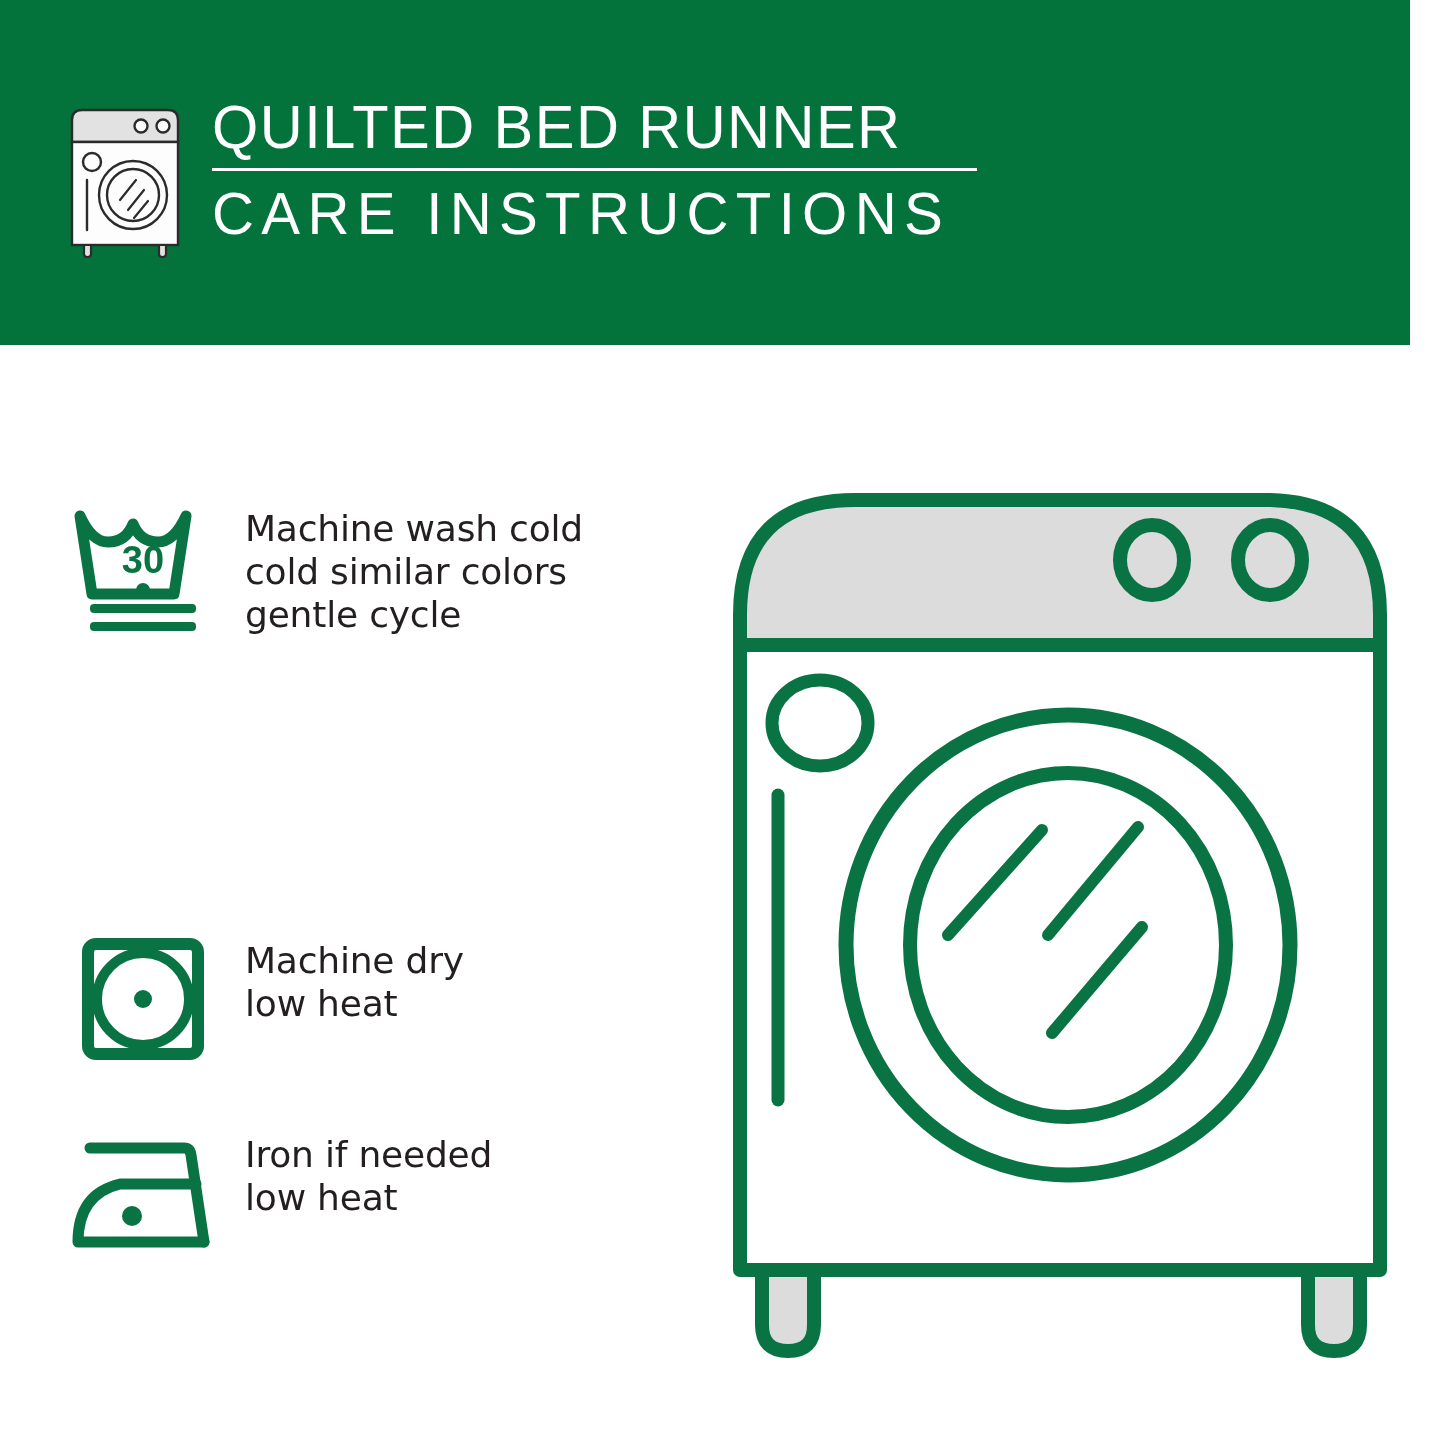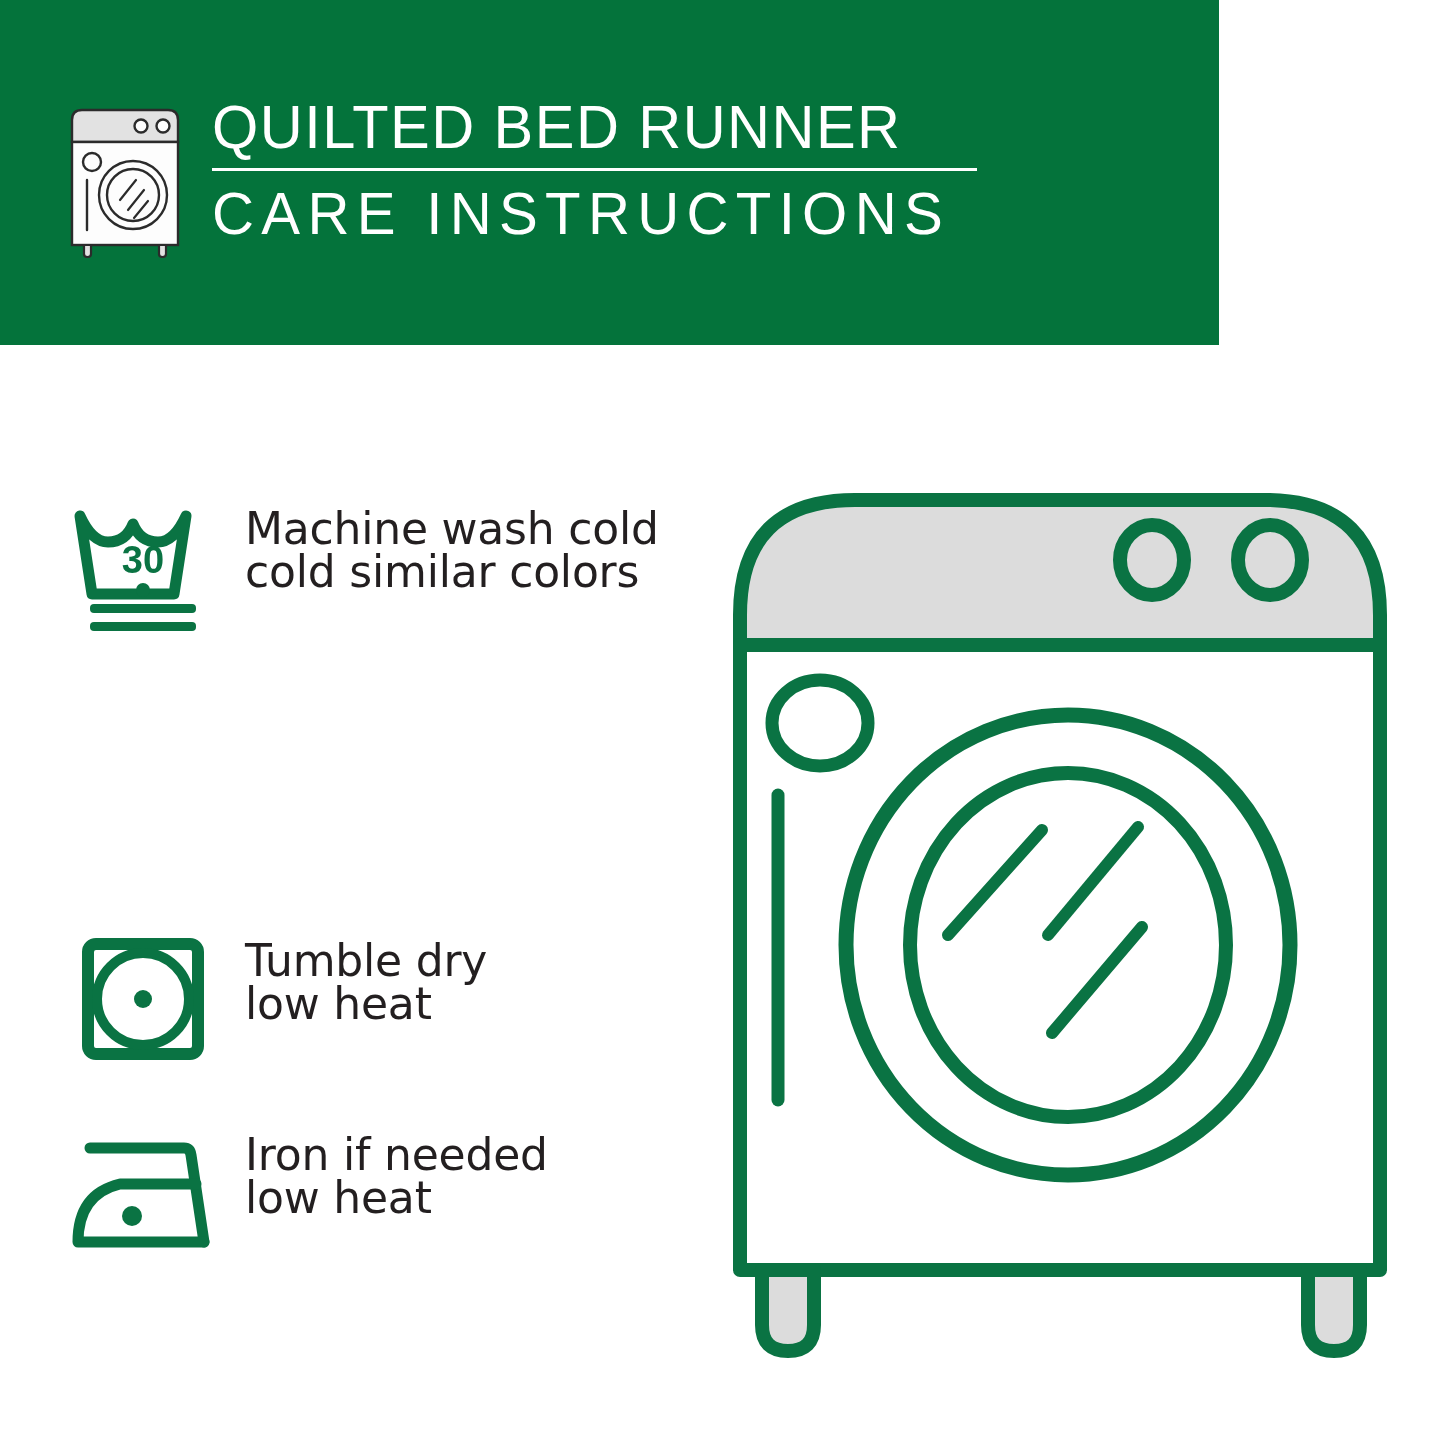--- a/index.html
+++ b/index.html
@@ -14,21 +14,21 @@
     background: #ffffff;
     overflow: hidden;
     font-family: "Liberation Sans", sans-serif;
   }
 
   
   .header-band {
     position: absolute;
     left: 0;
     top: 0;
-    width: 1219px;
+    width: 1410px;
     height: 345px;
     background: #04733B;
   }
   .header-inner {
     position: absolute;
     left: 60px;
     top: 92px;
     width: 960px;
     height: 180px;
   }
@@ -102,21 +102,21 @@
     height: 150px;
     flex: 0 0 165px;
     display: flex;
     align-items: center;
     justify-content: center;
   }
   .care-label {
     margin-left: 20px;
     padding-top: 14px;
     font-family: "DejaVu Sans", "Liberation Sans", sans-serif;
-    font-size: 44px;
+    font-size: 36px;
     line-height: 43px;
     color: #231f20;
     letter-spacing: -0.2px;
     font-weight: 400;
   }
   .care-label .line { display: block; white-space: nowrap; }
 
   
   .machine-illustration {
     position: absolute;
@@ -180,34 +180,35 @@
 
           <circle cx="75" cy="92" r="7" fill="#0A7343"></circle>
 
           <rect x="22" y="106" width="106" height="9" rx="4" fill="#0A7343"></rect>
           <rect x="22" y="124" width="106" height="9" rx="4" fill="#0A7343"></rect>
         </svg>
       </div>
       <div class="care-label">
         <span class="line">Machine wash cold</span>
         <span class="line">cold similar colors</span>
+        <span class="line">gentle cycle</span>
       </div>
     </div>
 
 
     <div class="care-row care-row-2">
       <div class="care-symbol">
         <svg viewBox="0 0 150 140" width="150" height="140" xmlns="http://www.w3.org/2000/svg">
           <rect x="20" y="14" width="110" height="110" rx="8" ry="8" fill="none" stroke="#0A7343" stroke-width="12"></rect>
           <circle cx="75" cy="69" r="46" fill="none" stroke="#0A7343" stroke-width="10"></circle>
           <circle cx="75" cy="69" r="9" fill="#0A7343"></circle>
         </svg>
       </div>
       <div class="care-label">
-        <span class="line">Tumble dry</span>
+        <span class="line">Machine dry</span>
         <span class="line">low heat</span>
       </div>
     </div>
 
     <div class="care-row care-row-3">
       <div class="care-symbol">
         <svg viewBox="0 0 150 140" width="150" height="140" xmlns="http://www.w3.org/2000/svg">
 
           <path d="M22 24 H116 q6 0 7 7 L136 118" fill="none" stroke="#0A7343" stroke-width="11" stroke-linecap="round" stroke-linejoin="round"></path>
 

